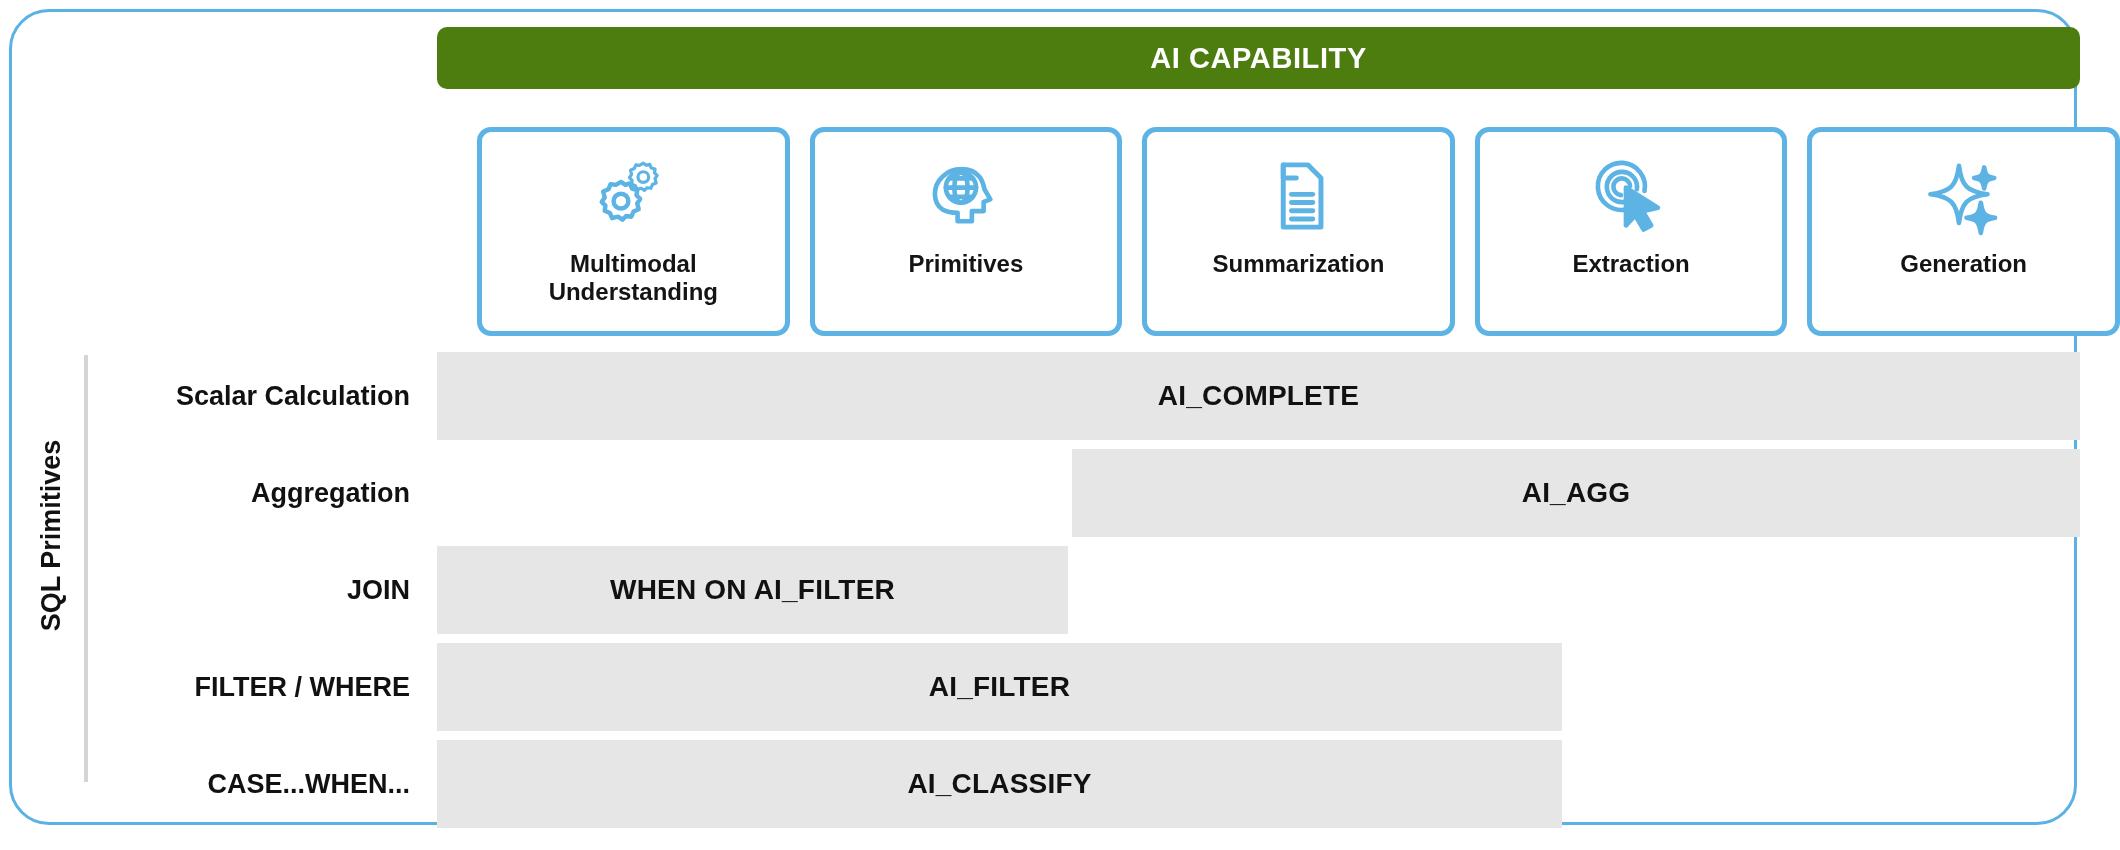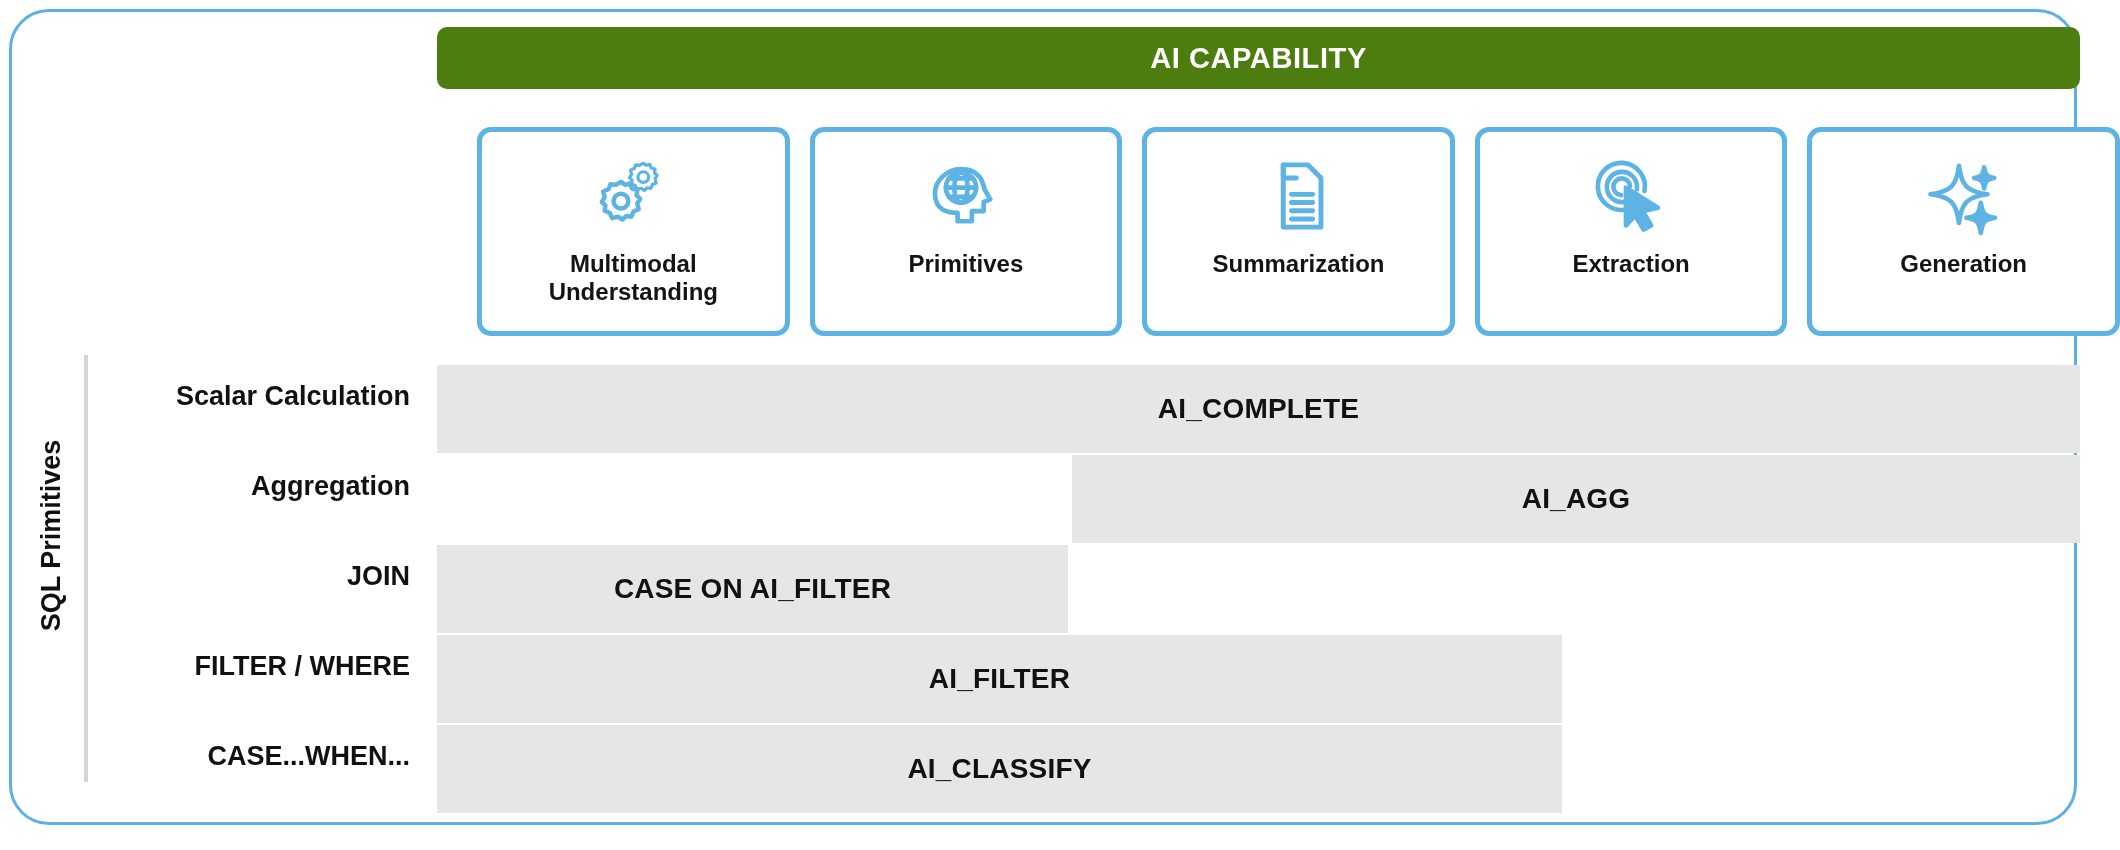--- a/index.html
+++ b/index.html
@@ -118,40 +118,40 @@
   
   .rows-area {
     position: absolute;
     left: 0;
     top: 352px;
     width: 2120px;
   }
   .matrix-row {
     position: relative;
     height: 88px;
-    margin-bottom: 2px;
+    margin-bottom: 9px;
   }
   .row-label {
     position: absolute;
     left: 100px;
     width: 310px;
     top: 0;
     height: 88px;
     display: flex;
     align-items: center;
     justify-content: flex-end;
     text-align: right;
     font-size: 27px;
     font-weight: bold;
     color: #111111;
     white-space: nowrap;
   }
   .row-bar {
     position: absolute;
-    top: 13px;
+    top: 0;
     height: 88px;
     background: #e6e6e6;
     display: flex;
     align-items: center;
     justify-content: center;
   }
   .row-bar-label {
     font-size: 28px;
     font-weight: bold;
     color: #111111;
@@ -257,21 +257,21 @@
     <div class="matrix-row">
       <div class="row-label">Aggregation</div>
       <div class="row-bar" style="left: 1072px; width: 1008px;">
         <span class="row-bar-label">AI_AGG</span>
       </div>
     </div>
 
     <div class="matrix-row">
       <div class="row-label">JOIN</div>
       <div class="row-bar" style="left: 437px; width: 631px;">
-        <span class="row-bar-label">CASE ON AI_FILTER</span>
+        <span class="row-bar-label">WHEN ON AI_FILTER</span>
       </div>
     </div>
 
     <div class="matrix-row">
       <div class="row-label">FILTER / WHERE</div>
       <div class="row-bar" style="left: 437px; width: 1125px;">
         <span class="row-bar-label">AI_FILTER</span>
       </div>
     </div>
 

